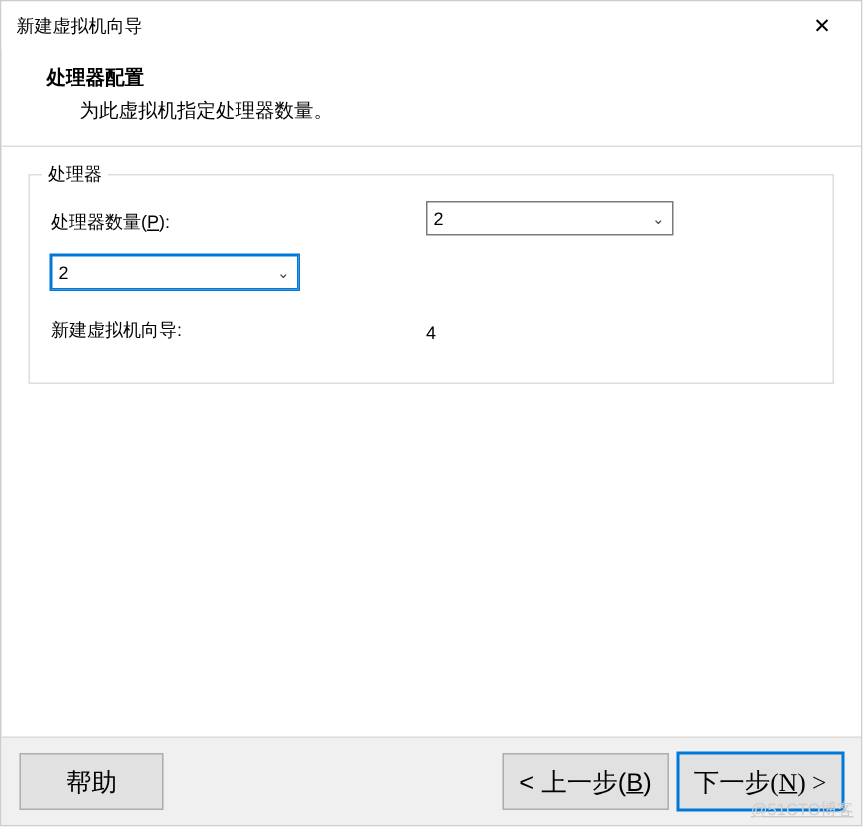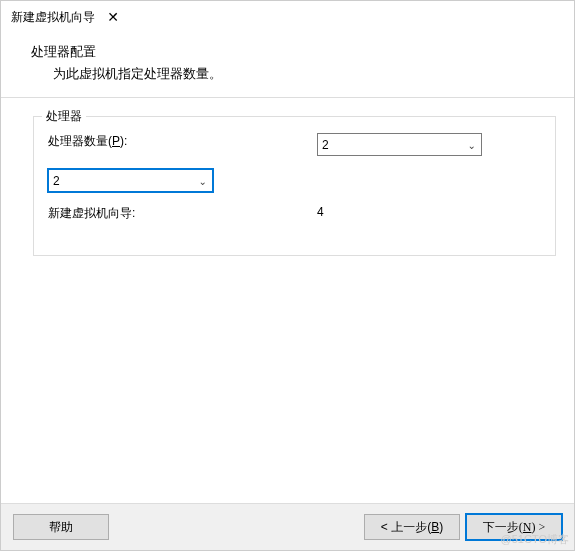--- a/index.html
+++ b/index.html
@@ -16,61 +16,60 @@
       height: 551px;
       background: #fff;
       border: 1px solid #ccc;
       display: flex;
       flex-direction: column;
     }
     .titlebar {
       height: 32px;
       display: flex;
       align-items: center;
+      justify-content: space-between;
       padding: 0 8px 0 10px;
       background: #fff;
     }
     .titlebar-title { font-size: 12px; color: #000; }
     .close-btn {
       width: 36px; height: 28px;
       display: flex; align-items: center; justify-content: center;
       cursor: pointer;
       font-size: 14px;
     }
     .header-area {
       padding: 10px 20px 14px 30px;
     }
-    .header-title { font-weight: normal; font-size: 13px; color: #000; margin-bottom: 4px; }
+    .header-title { font-weight: bold; font-size: 13px; color: #000; margin-bottom: 4px; }
     .header-subtitle { font-size: 13px; color: #000; padding-left: 22px; }
     .content {
       flex: 1;
       border-top: 1px solid #ddd;
       padding: 14px 18px 10px 18px;
     }
     .fieldset {
       position: relative;
       border: 1px solid #ddd;
       padding: 16px 14px 14px 14px;
       margin-top: 4px;
-      margin-left: 14px;
     }
     .fieldset-legend {
       position: absolute;
       top: -9px; left: 8px;
       background: #fff;
       padding: 0 4px;
       font-size: 12px;
       color: #000;
     }
     .form-row {
       display: flex;
-      align-items: flex-start;
+      align-items: flex-end;
       margin-bottom: 12px;
       height: 24px;
-      gap: 19px;
     }
     .form-label {
       width: 250px;
       font-size: 12px;
       color: #000;
     }
     .underline { text-decoration: underline; }
     .select-wrap {
       position: relative;
       width: 165px;
@@ -105,42 +104,43 @@
     .footer {
       border-top: 1px solid #ddd;
       padding: 10px 12px;
       display: flex;
       align-items: center;
       background: #f0f0f0;
     }
     .footer-left { }
     .footer-spacer { flex: 1; }
     .btn {
-      height: 26px;
+      height: 38px;
       min-width: 96px;
-      font-size: 12px;
+      font-size: 17px;
       background: #e1e1e1;
       border: 1px solid #adadad;
       cursor: pointer;
       padding: 0 10px;
       margin-left: 6px;
     }
     .btn.help { min-width: 96px; margin-left: 0; }
     .btn.primary {
       border: 1px solid #0078d7;
       outline: 1px solid #0078d7;
       font-family: Liberation Serif, serif;
     }
     .watermark {
       position: absolute;
       right: 6px;
       bottom: 4px;
       font-size: 11px;
       color: #ccc;
       pointer-events: none;
+      text-decoration: underline;
     }
   </style>
 </head>
 <body>
 
 <div class="window">
   <div class="titlebar">
     <span class="titlebar-title">新建虚拟机向导</span>
     <div class="close-btn">
       <span>✕</span>

